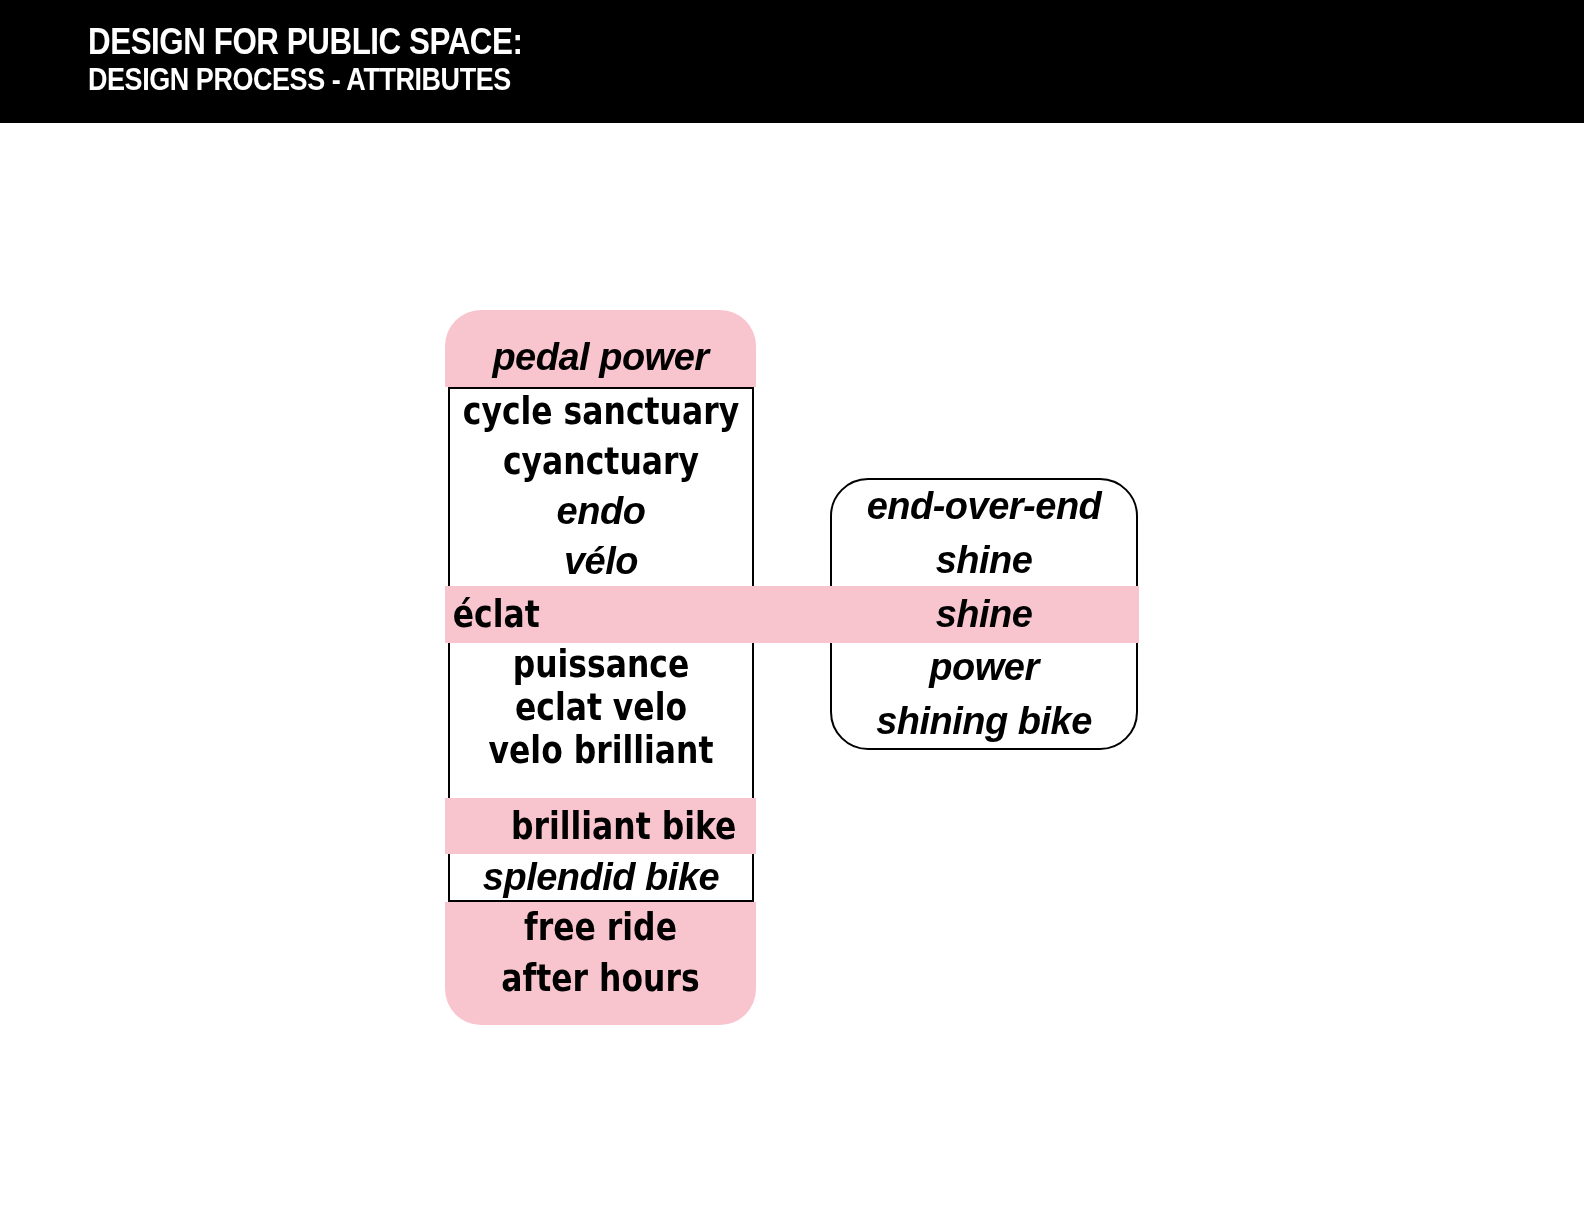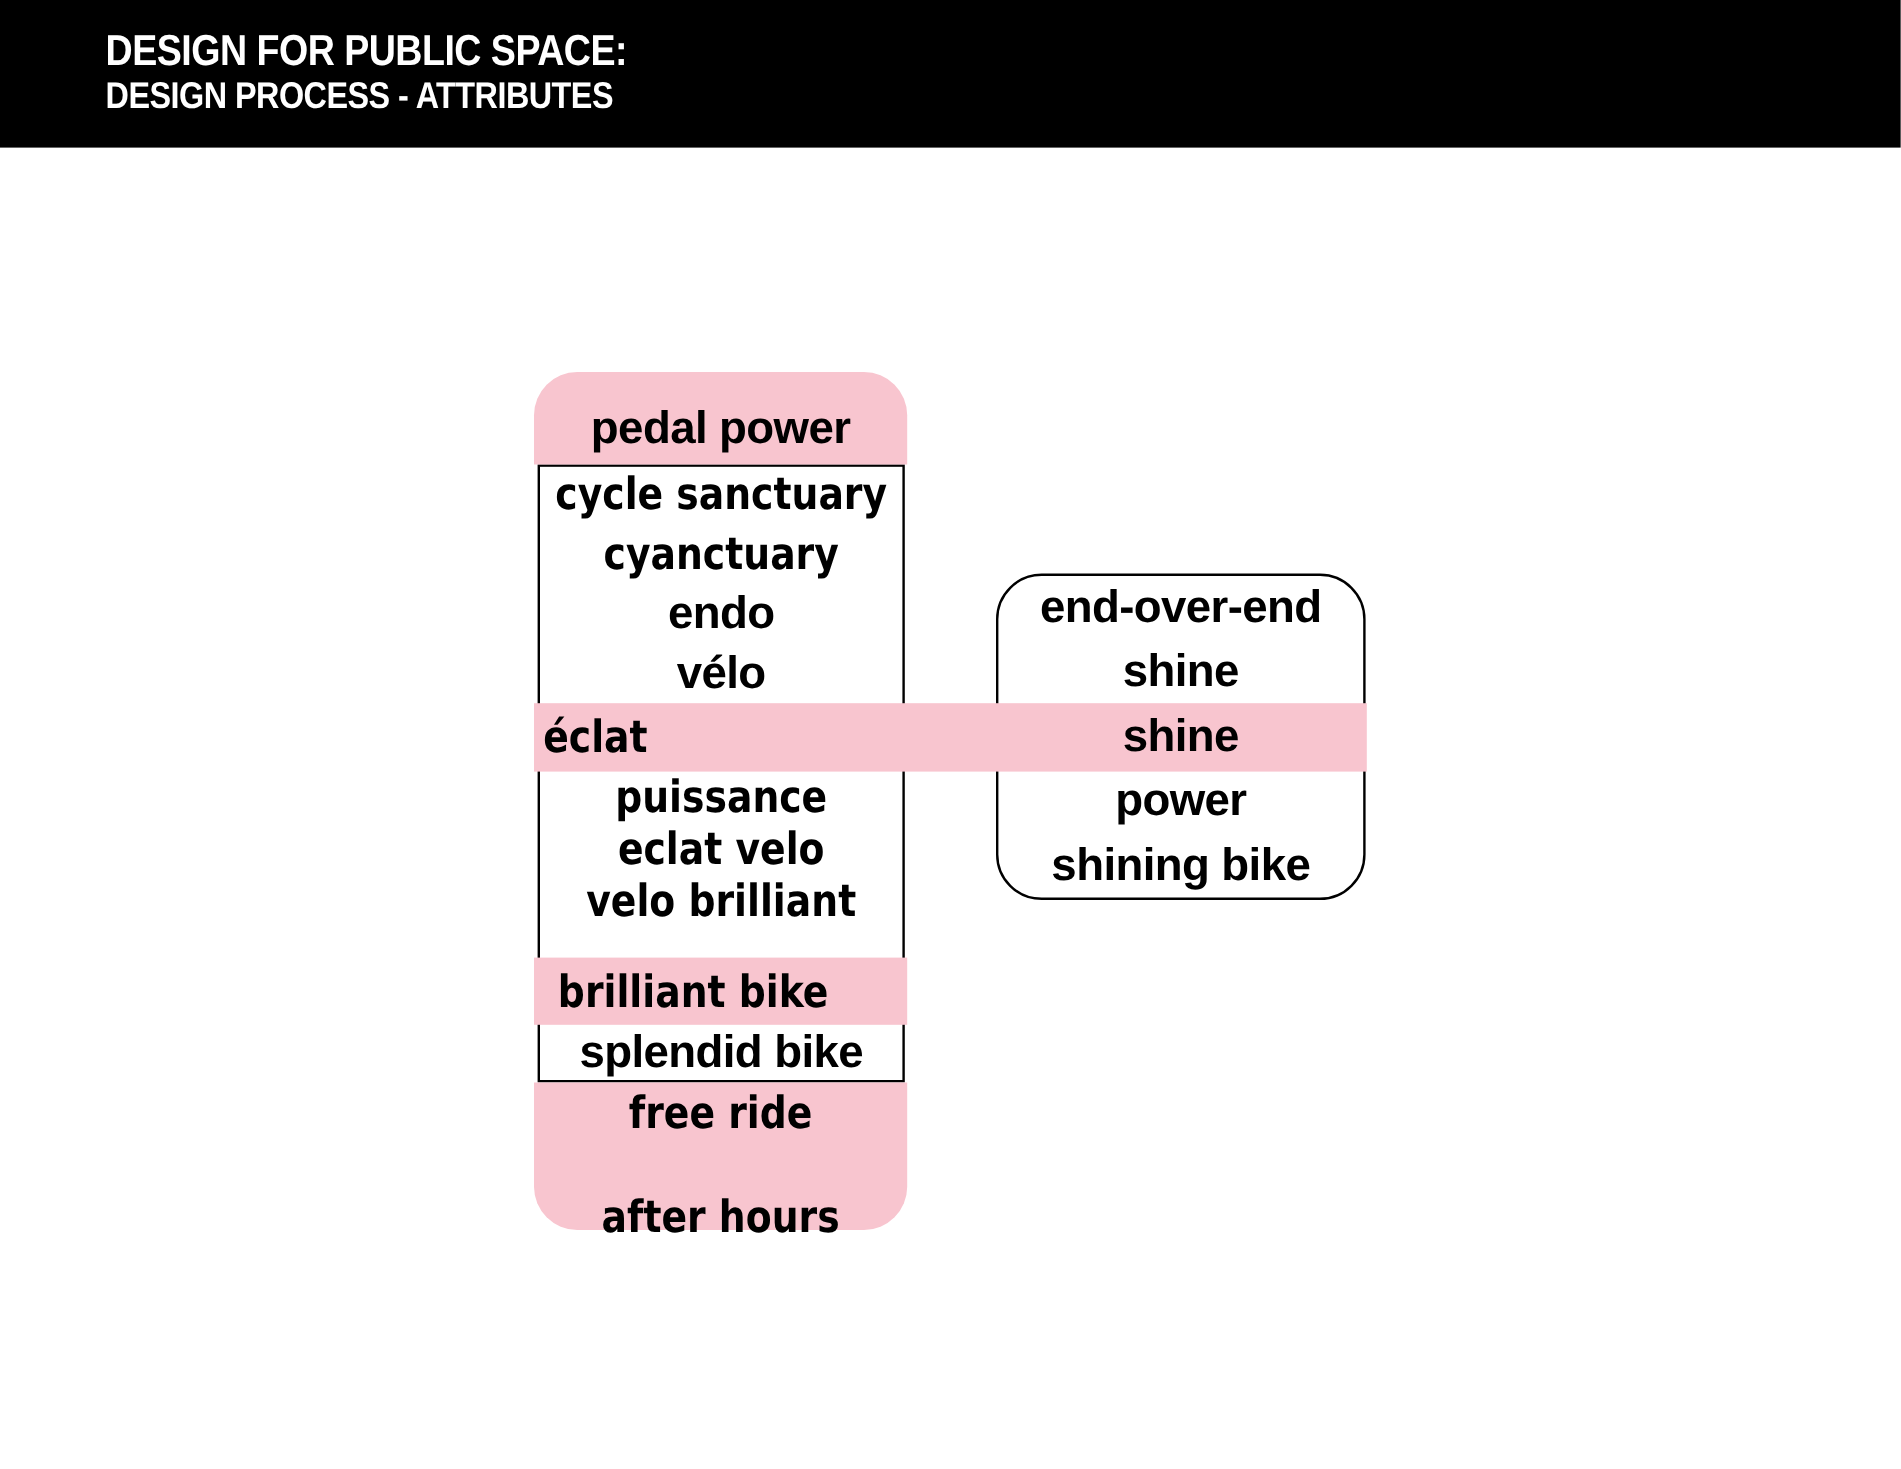--- a/index.html
+++ b/index.html
@@ -11,38 +11,38 @@
   .topbar{position:absolute;left:0;top:0;width:1584px;height:123px;background:#000;}
   .titles{position:absolute;left:88px;top:24px;color:#fff;
           transform:scaleX(0.87);transform-origin:left top;}
   .title1{font-weight:700;font-size:36px;line-height:1.0;letter-spacing:-0.5px;white-space:nowrap;}
   .title2{font-weight:700;font-size:31px;line-height:1.0;letter-spacing:-0.5px;margin-top:4px;white-space:nowrap;}
 
   
   .row{display:flex;align-items:center;justify-content:center;color:#000;
        white-space:nowrap;font-weight:700;}
   .rounded{font-family:"DejaVu Sans",sans-serif;font-size:37px;transform:scaleX(0.85);}
-  .grot{font-family:"Liberation Sans",sans-serif;font-size:38px;letter-spacing:-0.5px;}
+  .grot{font-family:"Liberation Sans",sans-serif;font-size:38px;letter-spacing:-0.5px;font-style:italic;}
 
   
   .cap{position:absolute;left:445px;top:310px;width:311px;height:77px;
        background:var(--pink);border-radius:36px 36px 0 0;box-sizing:border-box;
        display:flex;align-items:flex-end;justify-content:center;padding-bottom:8px;z-index:1;}
   .lbox{position:absolute;left:448px;top:387px;width:306px;height:515px;
         background:#fff;border:2px solid #000;box-sizing:border-box;z-index:0;}
   .seg{position:absolute;left:448px;width:306px;display:flex;flex-direction:column;z-index:2;}
   .seg>.row{flex:1;}
   .segA{top:387px;height:199px;}
   .segB{top:643px;height:109px;}
   .segC{top:854px;height:46px;justify-content:flex-end;}
   .band2{position:absolute;left:445px;top:798px;width:311px;height:56px;
-         background:var(--pink);display:flex;align-items:center;justify-content:flex-start;z-index:3;}
+         background:var(--pink);display:flex;align-items:center;justify-content:flex-end;z-index:3;}
   .foot{position:absolute;left:445px;top:902px;width:311px;height:123px;
         background:var(--pink);border-radius:0 0 36px 36px;
-        display:flex;flex-direction:column;z-index:1;gap:36px;}
+        display:flex;flex-direction:column;z-index:1;}
   .footrow{height:51px;flex:none;display:flex;align-items:center;justify-content:center;}
 
   
   .rbox{position:absolute;left:830px;top:478px;width:308px;height:272px;
         border:2.5px solid #000;border-radius:38px;box-sizing:border-box;background:#fff;
         display:flex;flex-direction:column;z-index:1;align-items:center;}
   .rbox>.row{flex:1;}
 
   
   .connector{position:absolute;left:445px;top:586px;width:694px;height:57px;

